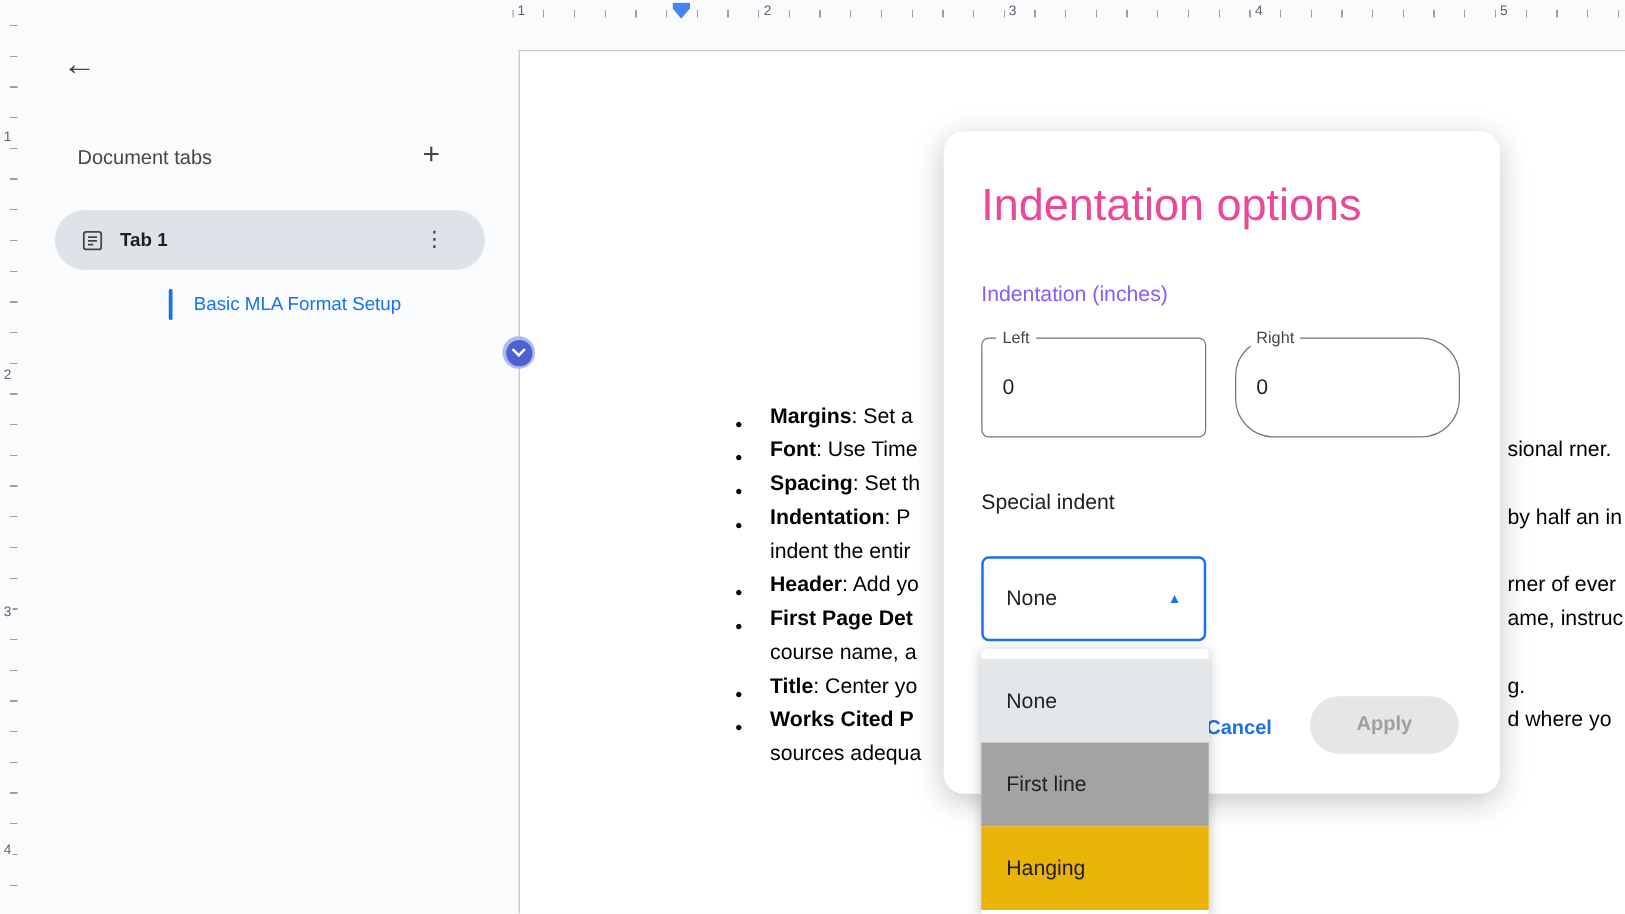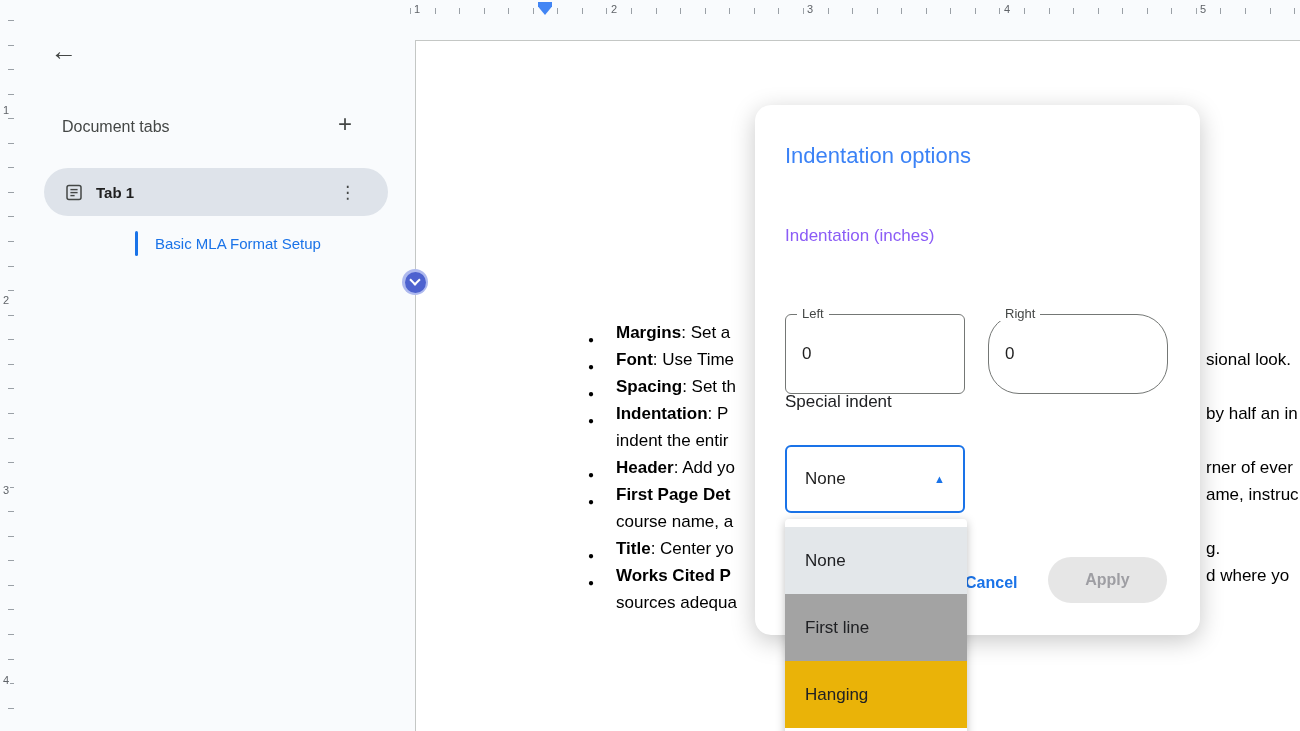--- a/index.html
+++ b/index.html
@@ -52,24 +52,24 @@
                 background:#aeb9ee; display:flex; align-items:center; justify-content:center;
                 z-index:5; cursor:pointer; }
   .chev-inner { width:21px; height:21px; border-radius:50%; background:#4d62cf; display:flex;
                 align-items:center; justify-content:center; }
   .chev { width:8px; height:8px; border-right:2.4px solid #fff; border-bottom:2.4px solid #fff;
           transform:rotate(45deg); margin-top:-4px; }
 
   
   .modal { position:absolute; left:755px; top:105px; width:445px; height:530px; background:#fff;
            border-radius:16px; box-shadow:0 6px 24px rgba(0,0,0,.22); z-index:10; }
-  .dlg-title { position:absolute; left:30px; top:38px; font-size:22px; font-weight:400; color:#3b82f6; }
+  .dlg-title { position:absolute; left:30px; top:38px; font-size:36px; font-weight:400; color:#ec4899; }
   .dlg-sec1 { position:absolute; left:30px; top:121px; font-size:17px; font-weight:500; color:#8b5cf6; }
   .field { position:absolute; top:165px; width:180px; height:80px; border:1px solid #747775;
-           border-radius:6px; display:flex; align-items:center;margin-top:44px; }
+           border-radius:6px; display:flex; align-items:center; }
   .field.f-left { left:30px; } .field.f-right { left:233px;border-radius:31px; }
   .f-label { position:absolute; top:-9px; left:11px; background:#fff; padding:0 5px; font-size:13px;
              color:#444746; }
   .field input { border:none; outline:none; background:transparent; width:100%; height:100%;
                  padding-left:16px; font-size:17px; color:#1f1f1f;
                  font-family:"Liberation Sans","DejaVu Sans",sans-serif; }
   .dlg-sec2 { position:absolute; left:30px; top:287px; font-size:17px; font-weight:500; color:#202124; }
   .dropdown { position:absolute; left:30px; top:340px; width:180px; height:68px; border:2px solid #1a73e8;
               border-radius:6px; display:flex; align-items:center; padding:0 18px; cursor:pointer;
               background:#fff; }
@@ -136,21 +136,21 @@
     <span class="outline-label">Basic MLA Format Setup</span>
   </div>
 
   <div class="page">
 
     <div class="row bullet" style="top:279px">
       <span class="lead">Margins</span><span>: Set a</span>
     </div>
     <div class="row bullet" style="top:306px">
       <span class="lead">Font</span><span>: Use Time</span>
-      <span class="rfrag">sional look.</span>
+      <span class="rfrag">sional rner.</span>
     </div>
     <div class="row bullet" style="top:333px">
       <span class="lead">Spacing</span><span>: Set th</span>
     </div>
     <div class="row bullet" style="top:360px">
       <span class="lead">Indentation</span><span>: P</span>
       <span class="rfrag">by half an in</span>
     </div>
     <div class="row" style="top:387px">
       <span>indent the entir</span>

